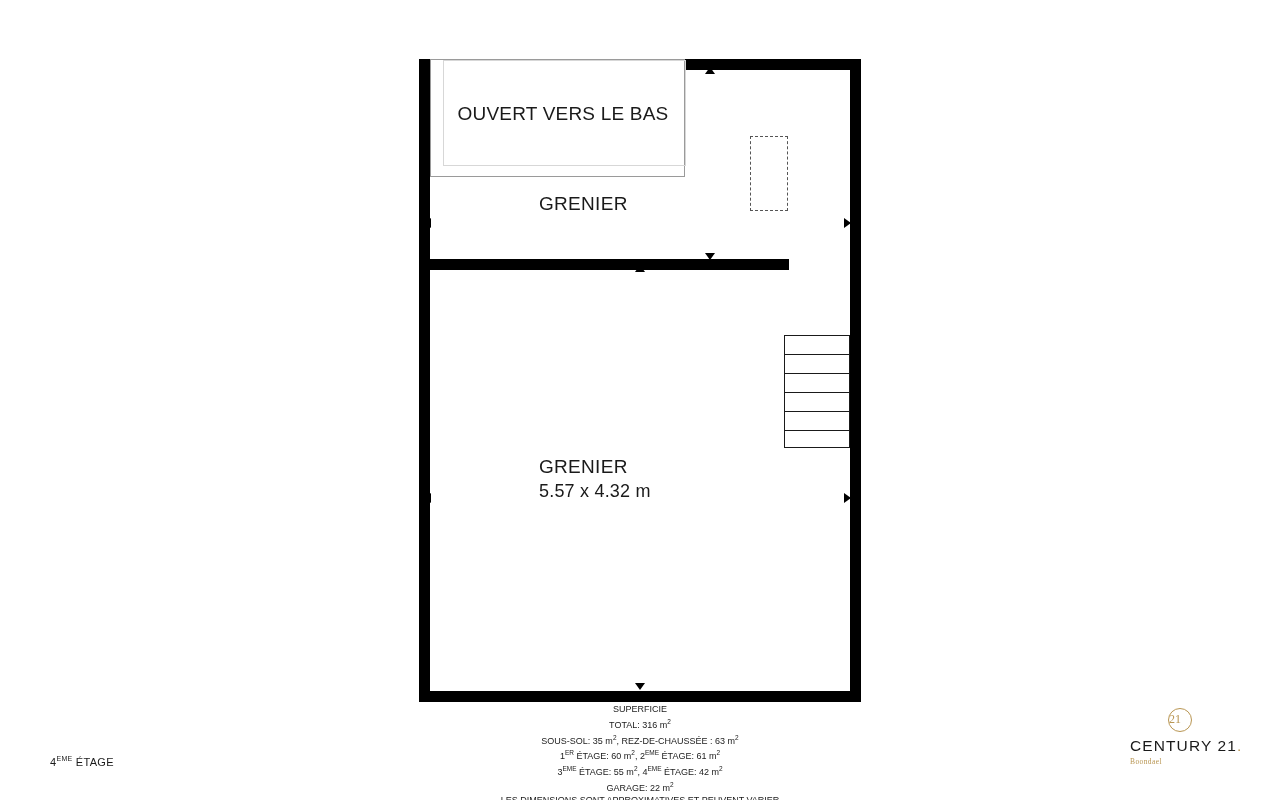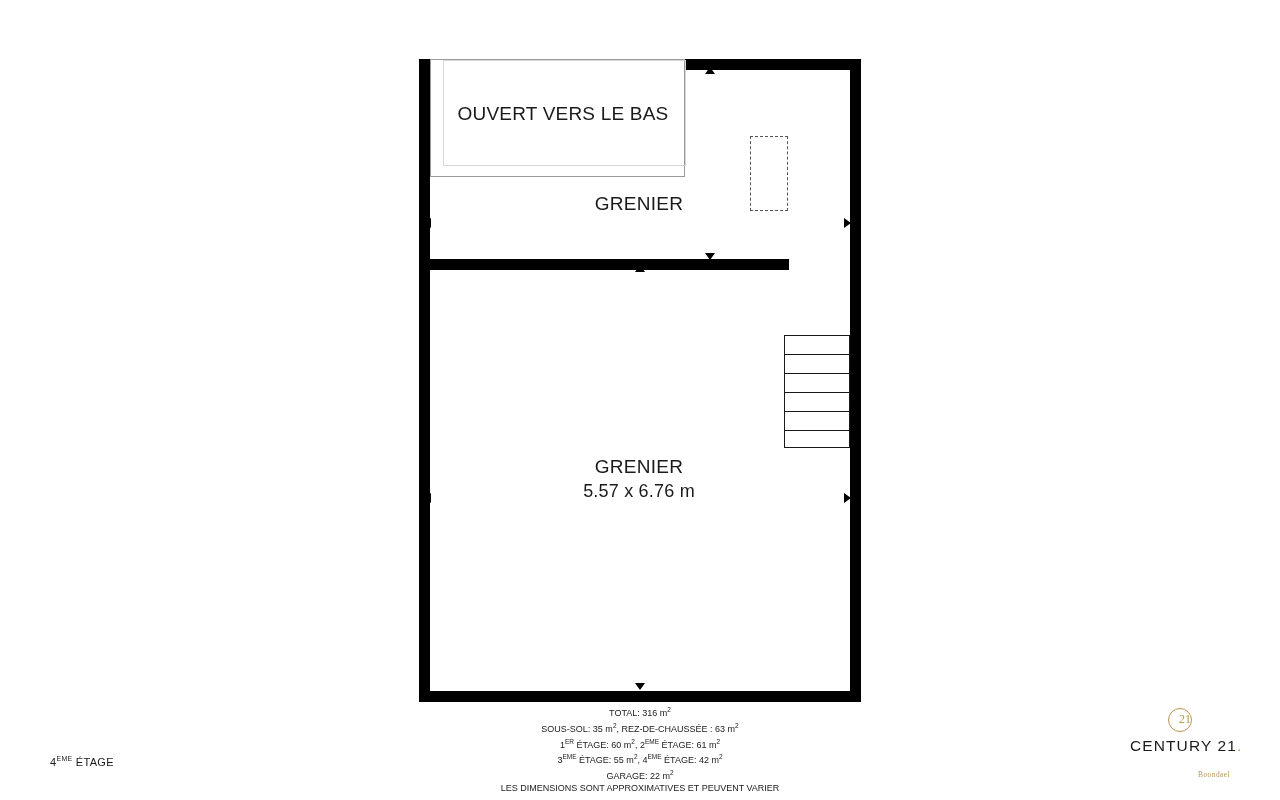--- a/index.html
+++ b/index.html
@@ -103,21 +103,20 @@
     position: absolute;
     left: 0;
     width: 100%;
     height: 0;
     border-top: 1px solid #1a1a1a;
   }
 
   
   .room-label {
     position: absolute;
-    text-align: center;
     white-space: nowrap;
     color: #1a1a1a;
   }
   .room-label .name {
     font-size: 19px;
     line-height: 24px;
     letter-spacing: 0.3px;
   }
   .room-label .dims {
     font-size: 18px;
@@ -178,21 +177,21 @@
     color: #1a1a1a;
   }
   #area-summary sup { font-size: 6.5px; }
 
   
   #logo {
     position: absolute;
     left: 1130px;
     top: 708px;
     width: 100px;
-    text-align: right;
+    text-align: left;
   }
   #logo .badge {
     width: 22px;
     height: 22px;
     border: 1.4px solid #b99653;
     border-radius: 50%;
     margin: 0 auto 5px auto;
     position: relative;
   }
   #logo .badge span {
@@ -205,21 +204,21 @@
   }
   #logo .wordmark {
     font-size: 15.5px;
     letter-spacing: 1.1px;
     color: #1a1a1a;
     font-family: Liberation Sans, sans-serif;
     white-space: nowrap;
   }
   #logo .wordmark .dot { color: #b99653; }
   #logo .sub {
-    margin-top: 15px;
+    margin-top: 2px;
     font-size: 7.5px;
     letter-spacing: 0.4px;
     color: #b99653;
     font-family: "Liberation Serif", serif;
   }
 </style>
 </head>
 <body>
 
 <div id="floorplan">
@@ -246,21 +245,21 @@
     <div class="stair-step" style="top:75px;"></div>
     <div class="stair-step" style="top:94px;"></div>
   </div>
 
   <div class="room-label" id="label-grenier-1">
     <div class="name">GRENIER</div>
   </div>
 
   <div class="room-label" id="label-grenier-2">
     <div class="name">GRENIER</div>
-    <div class="dims">5.57 x 6.76 m</div>
+    <div class="dims">5.57 x 4.32 m</div>
   </div>
 
   <div class="arrow arrow-left" style="left:5px;   top:159px;"></div>
   <div class="arrow arrow-right" style="left:425px; top:159px;"></div>
 
   <div class="arrow arrow-up" style="left:286px; top:8px;"></div>
   <div class="arrow arrow-down" style="left:286px; top:194px;"></div>
 
   <div class="arrow arrow-left" style="left:5px;   top:434px;"></div>
   <div class="arrow arrow-right" style="left:425px; top:434px;"></div>
@@ -268,20 +267,21 @@
   <div class="arrow arrow-up" style="left:216px; top:206px;"></div>
   <div class="arrow arrow-down" style="left:216px; top:624px;"></div>
 
 </div>
 
 <div id="floor-indicator">
   <span>4</span><sup>EME</sup><span> ÉTAGE</span>
 </div>
 
 <div id="area-summary">
+  <div>SUPERFICIE</div>
   <div>TOTAL: 316 m<sup>2</sup></div>
   <div>SOUS-SOL: 35 m<sup>2</sup>, REZ-DE-CHAUSSÉE : 63 m<sup>2</sup></div>
   <div>1<sup>ER</sup> ÉTAGE: 60 m<sup>2</sup>, 2<sup>EME</sup> ÉTAGE: 61 m<sup>2</sup></div>
   <div>3<sup>EME</sup> ÉTAGE: 55 m<sup>2</sup>, 4<sup>EME</sup> ÉTAGE: 42 m<sup>2</sup></div>
   <div>GARAGE: 22 m<sup>2</sup></div>
   <div>LES DIMENSIONS SONT APPROXIMATIVES ET PEUVENT VARIER</div>
 </div>
 
 <div id="logo">
   <div class="badge">

